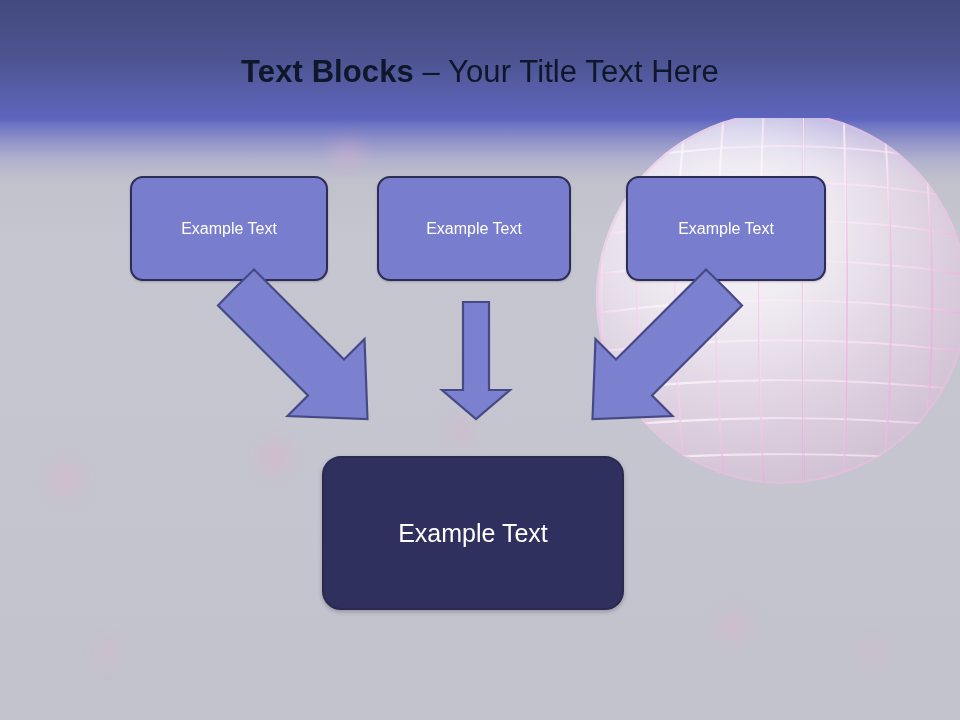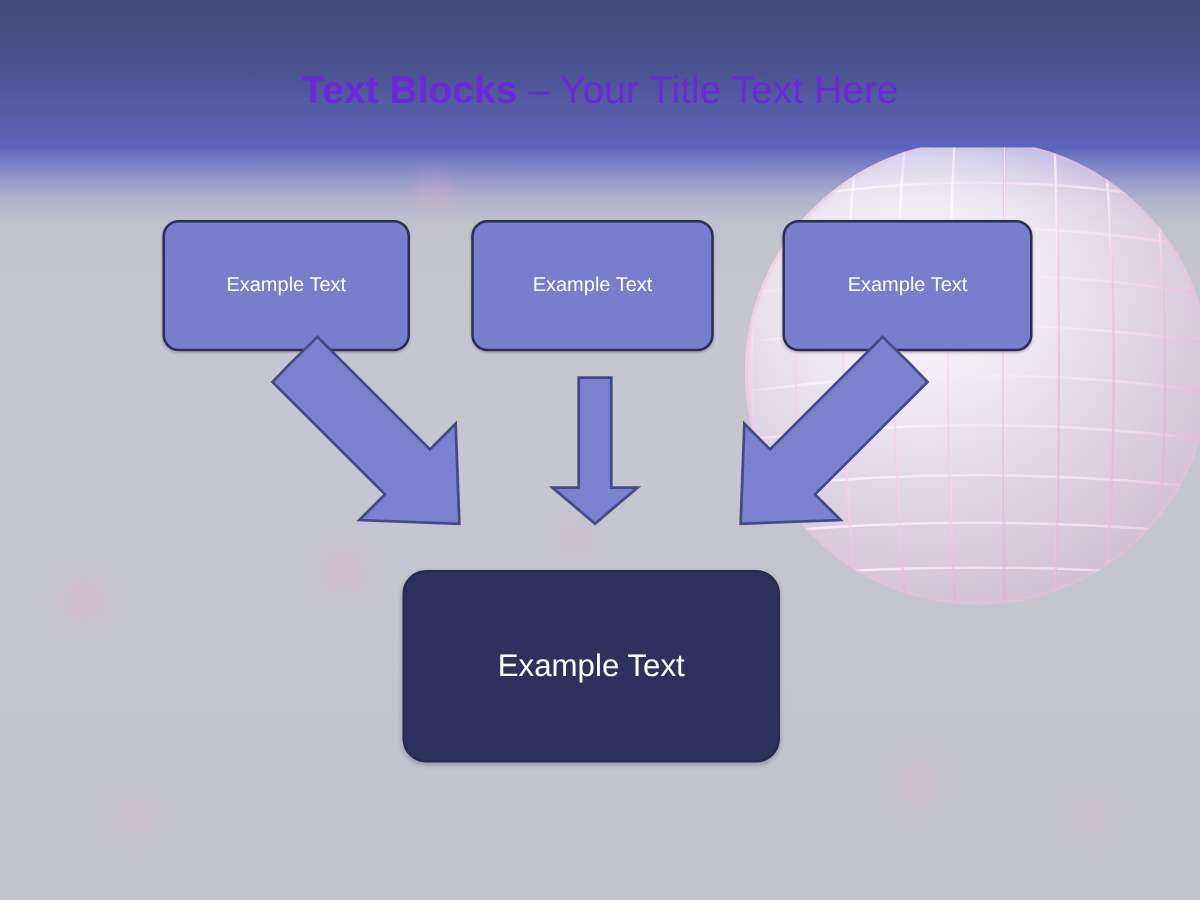--- a/index.html
+++ b/index.html
@@ -79,21 +79,21 @@
     pointer-events: none;
   }
 
   
   .title {
     position: absolute;
     left: 0;
     top: 52px;
     width: 960px;
     text-align: center;
-    color: #6d28d9;
+    color: #0f172a;
     font-size: 31px;
     line-height: 40px;
     letter-spacing: 0.1px;
     white-space: nowrap;
   }
   .title .strong { font-weight: bold; }
   .title .light  { font-weight: normal; }
 
   
   .box-top {

